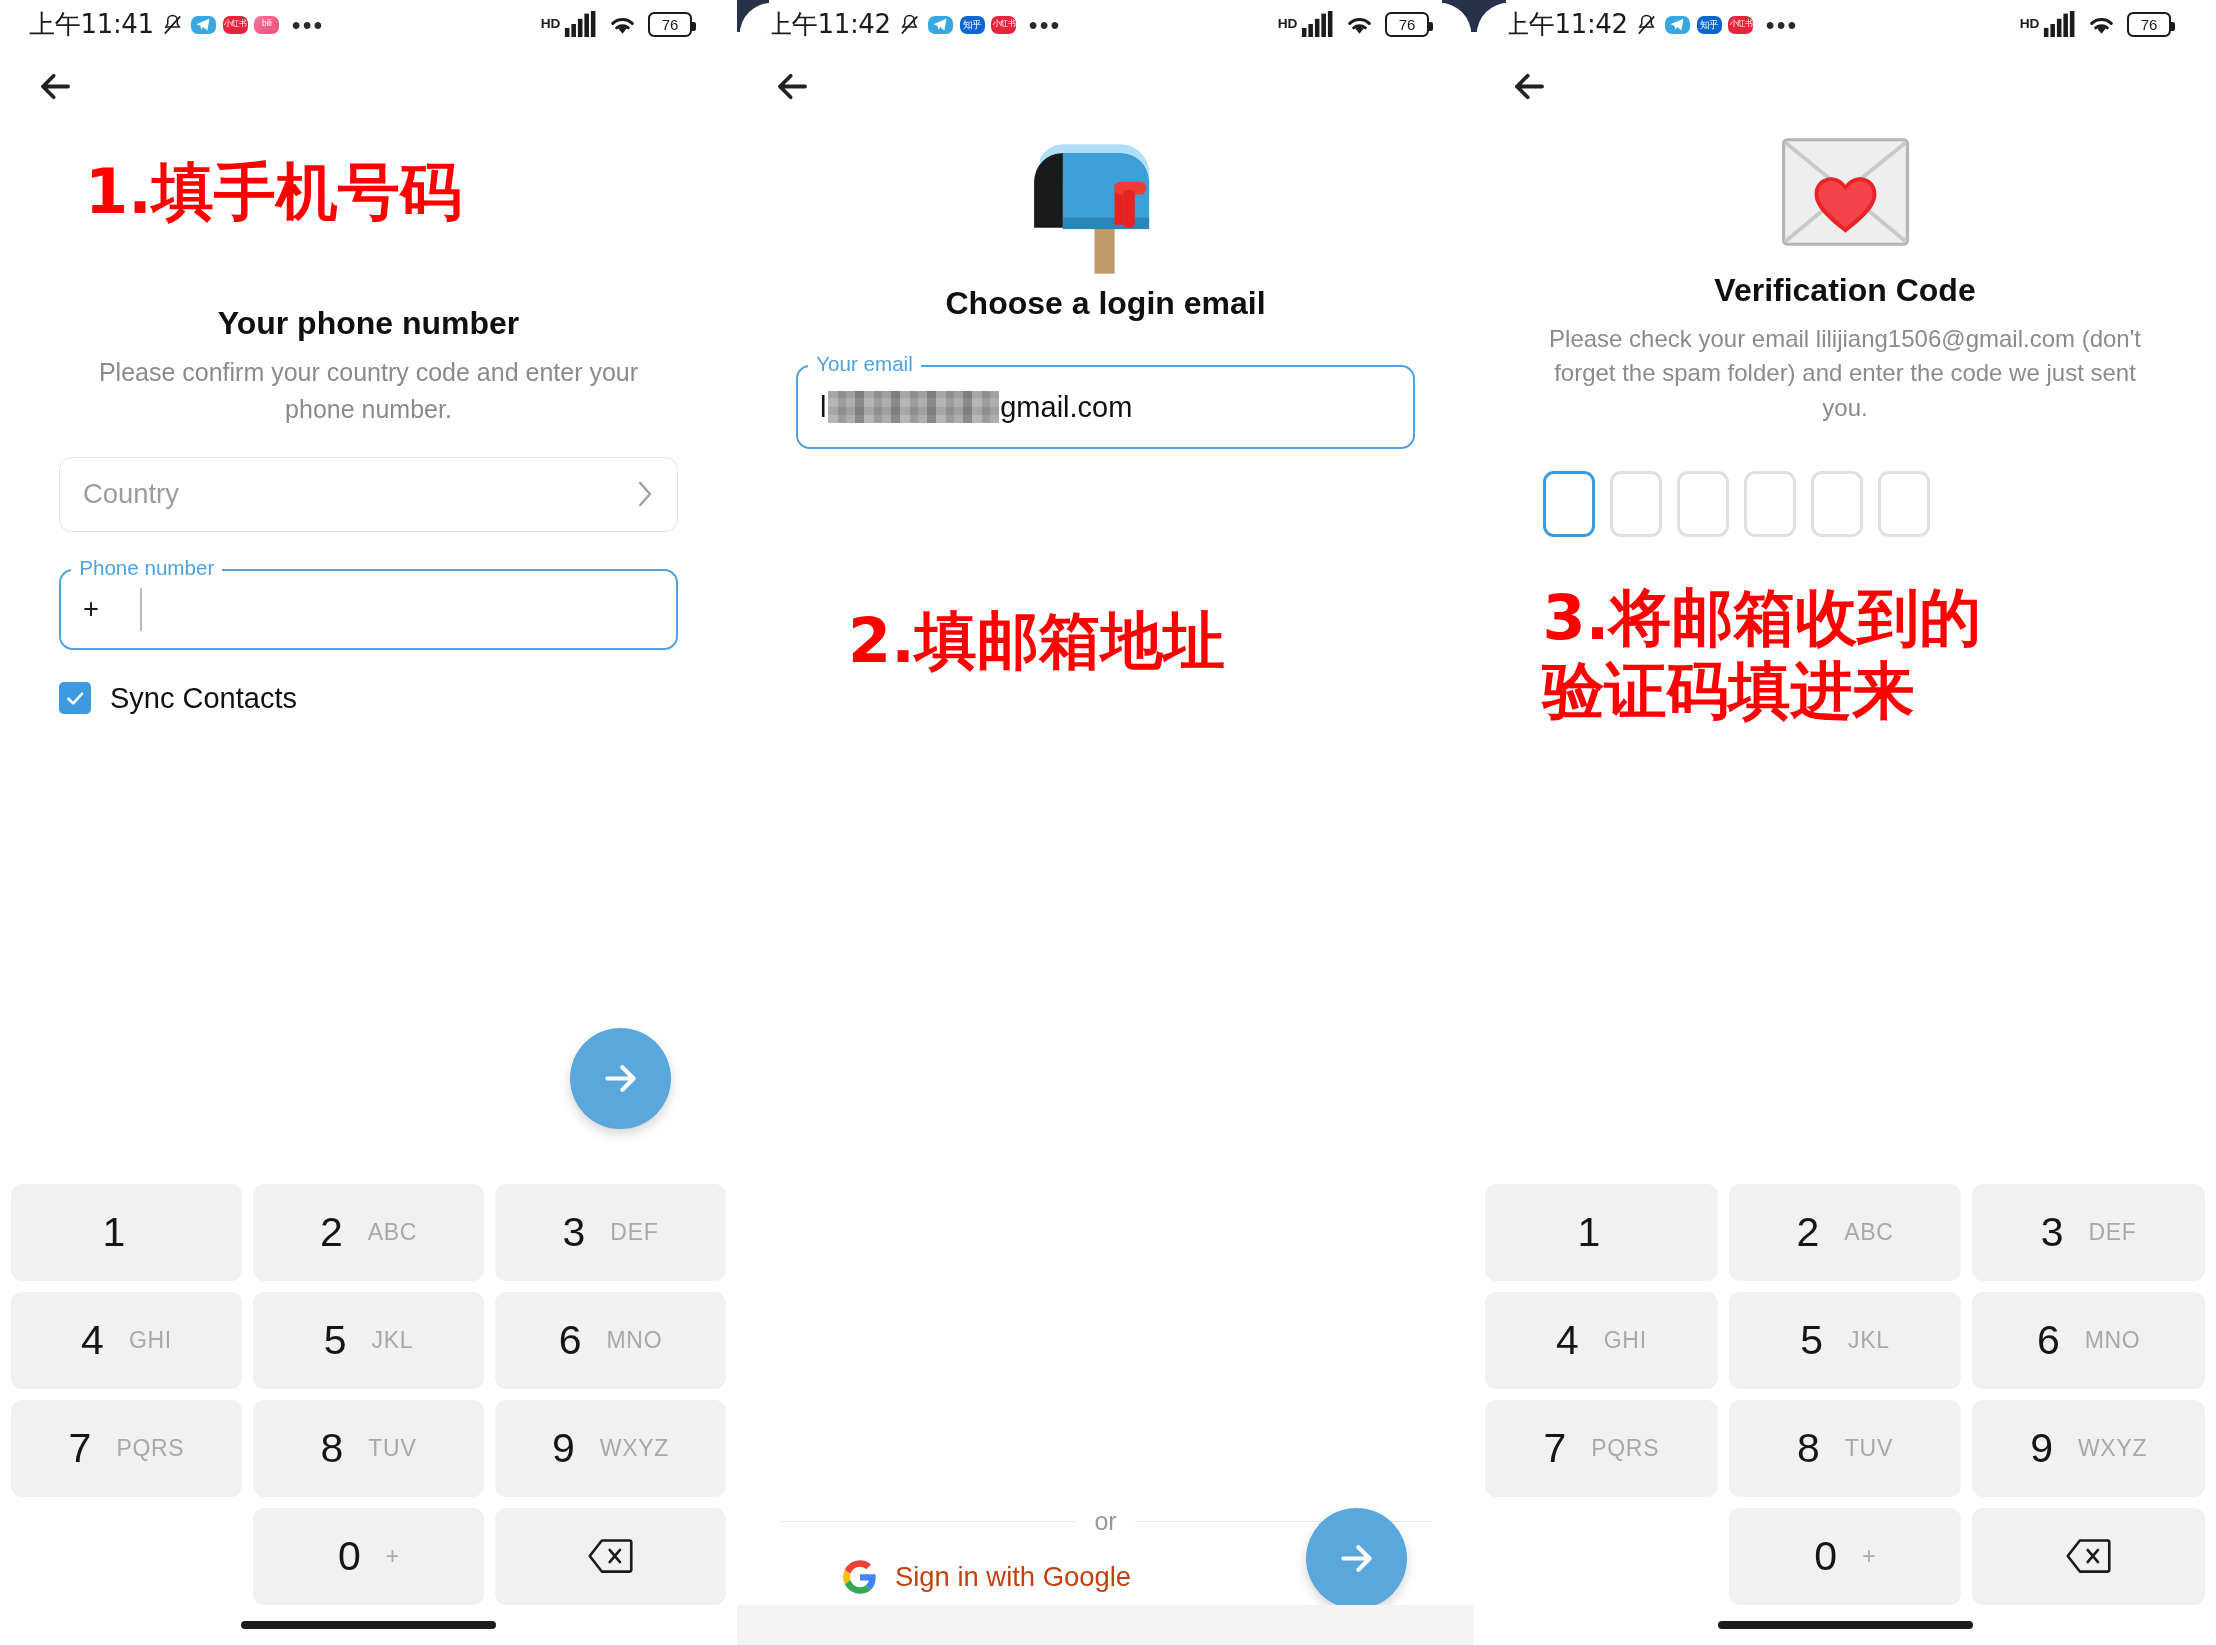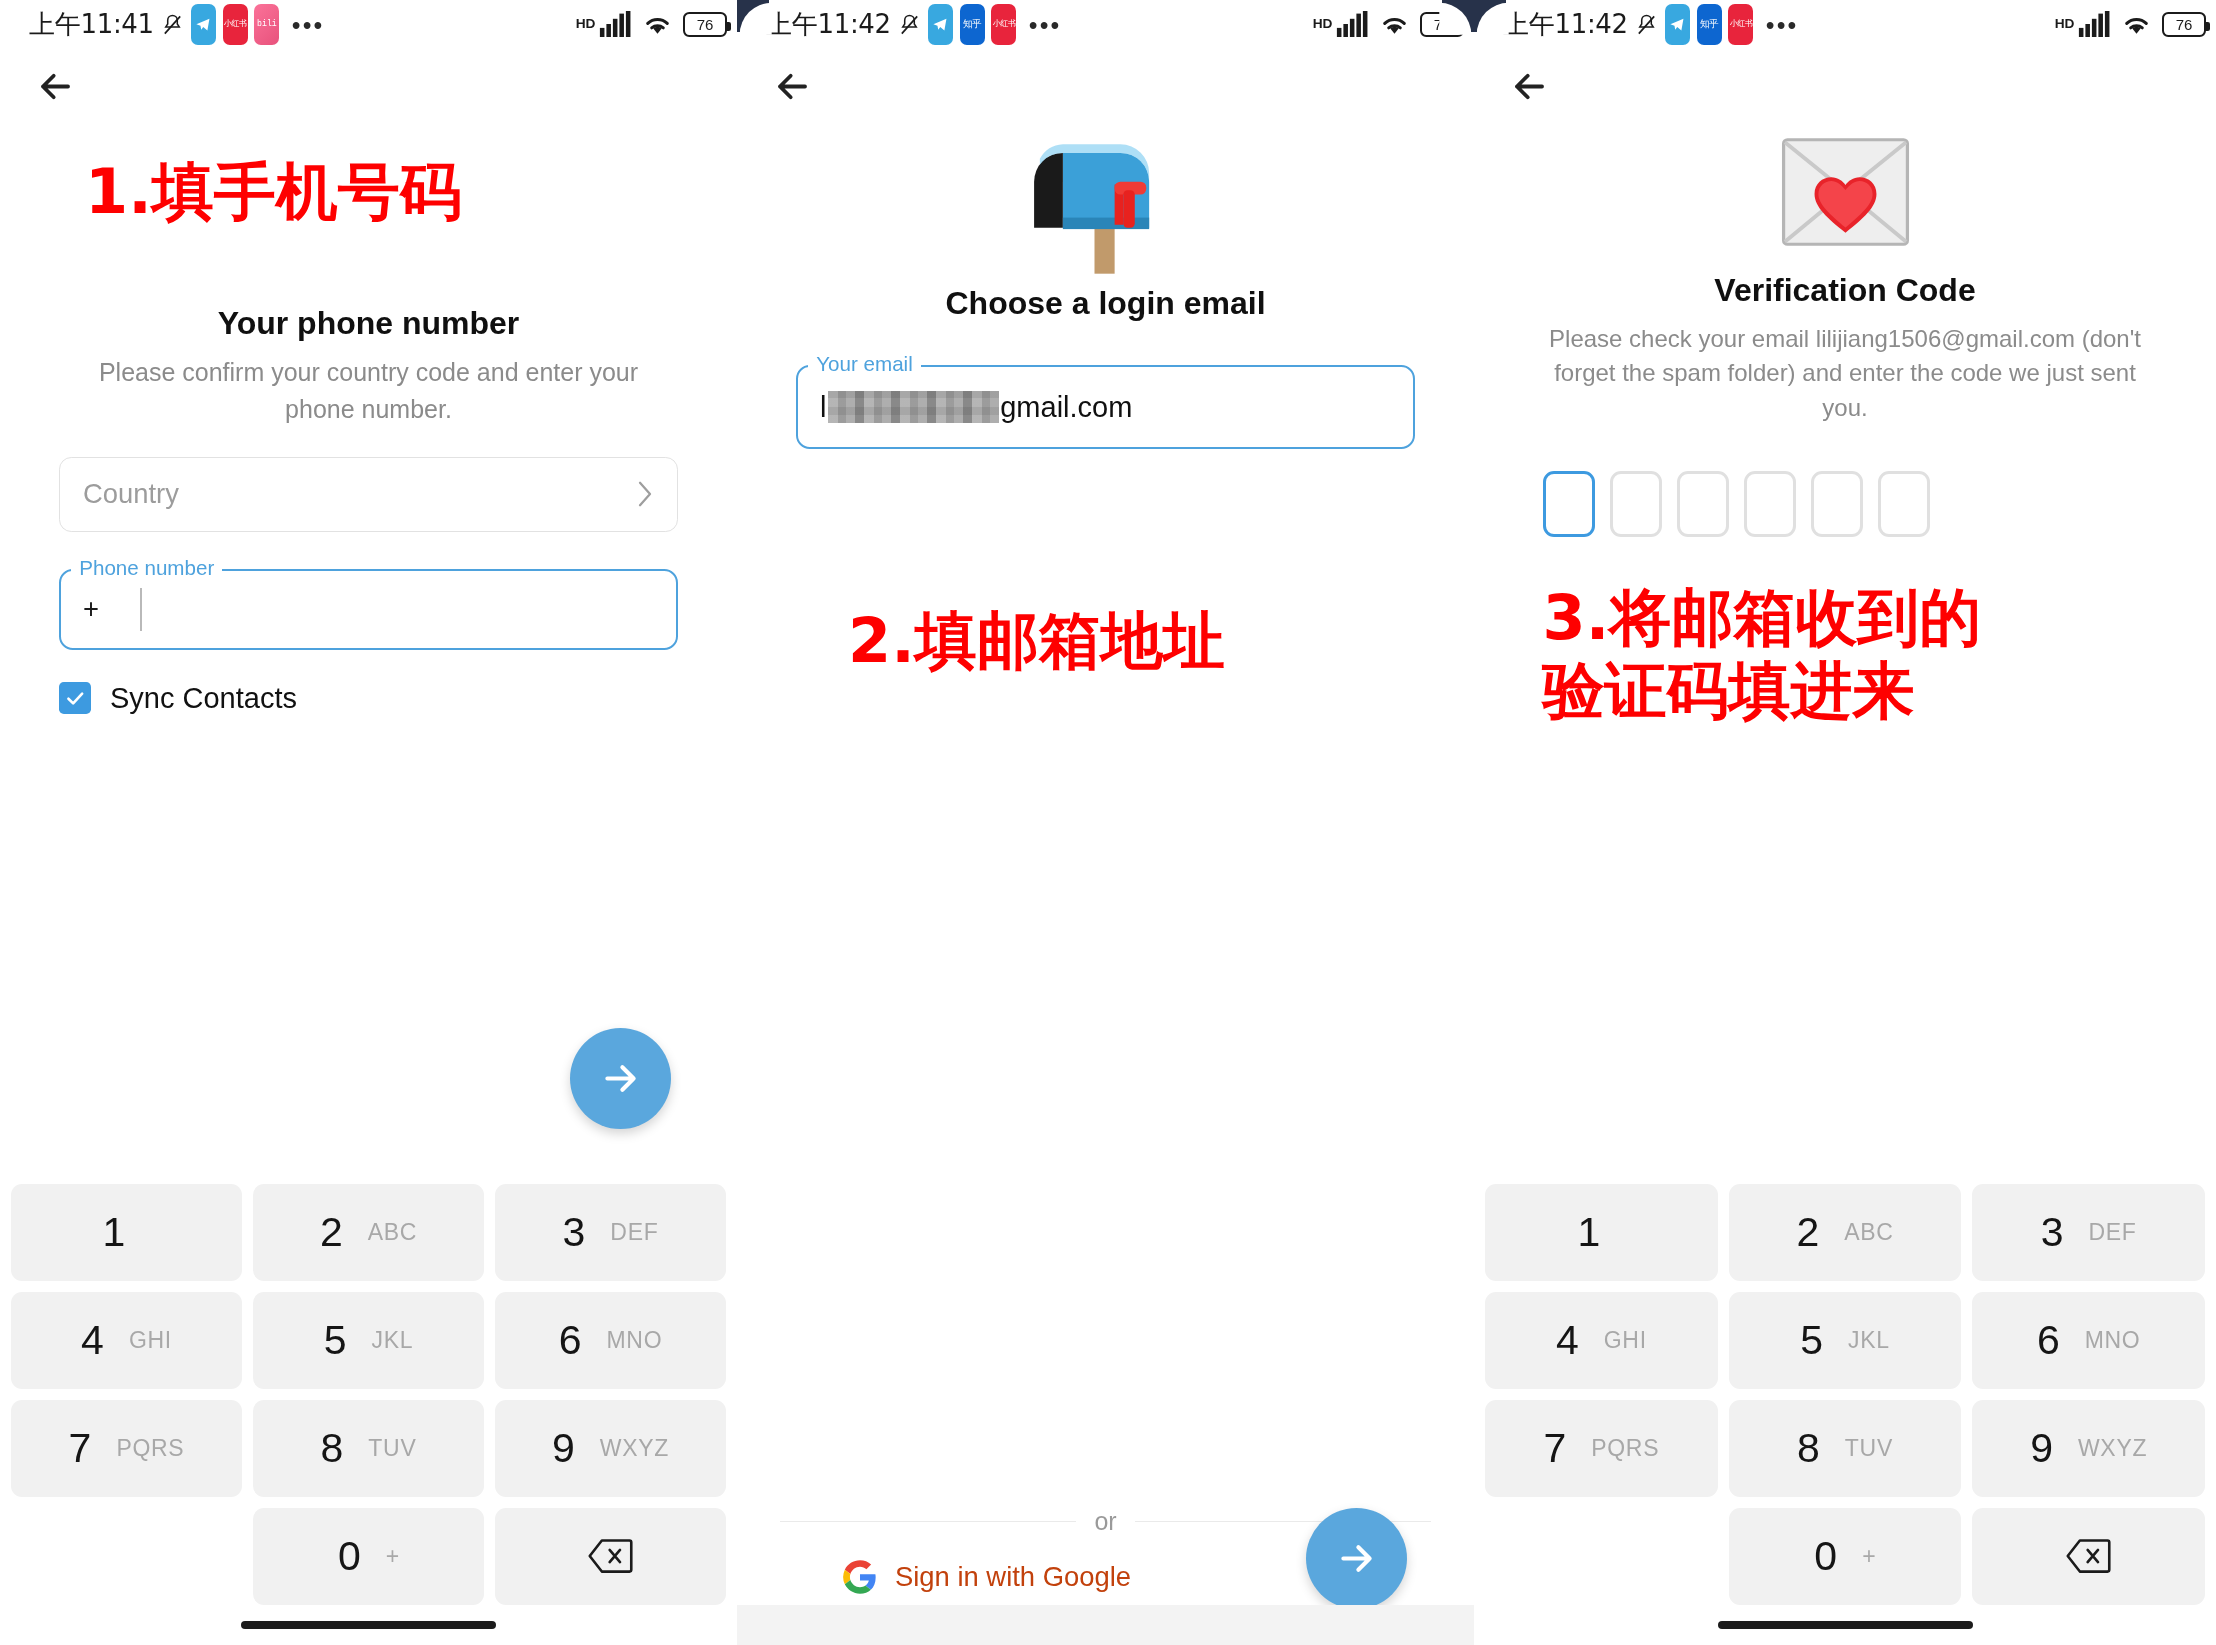--- a/index.html
+++ b/index.html
@@ -52,44 +52,43 @@
     border-top-right-radius: 32px;
     transform: translate(-2.7px, 2.7px);
   }
 
   
   .statusbar {
     position: relative;
     height: 49px;
     display: flex;
     align-items: center;
-    padding: 0 10px 0 29px;
+    padding: 0 45px 0 29px;
     z-index: 30;
   }
   .sb-left { display: flex; align-items: center; gap: 6.9px; }
   .sb-time {
     font-size: 26px;
     color: #1b1b1b;
     letter-spacing: -0.3px;
     white-space: nowrap;
     font-family: "DejaVu Sans", sans-serif;
   }
   .sb-mute { width: 23px; height: 26px; display: inline-block; }
   .sb-appicon {
-    width: 25px; height: 41px;
+    width: 25px; height: 18px;
     border-radius: 6.9px;
     display: inline-flex;
     align-items: center;
     justify-content: center;
     font-size: 10.3px;
     color: #fff;
     overflow: hidden;
     flex: 0 0 auto;
     line-height: 1;
-    font-family: Liberation Mono, monospace;
   }
   .sb-appicon.tg { background: #38a8e0; }
   .sb-appicon.zh { background: #0d66d0; font-size: 9.6px; letter-spacing:-0.7px;}
   .sb-appicon.xhs { background: #e8243c; font-size: 8.2px; letter-spacing:-0.7px;}
   .sb-appicon.bili { background: linear-gradient(135deg,#fb7299,#e8527c); font-size: 8.2px; }
   .sb-dots {
     font-size: 25px; color: #2a2a2a;
     letter-spacing: 2.1px; margin-left: 5.5px; line-height: 0.4;
   }
   .sb-right {

